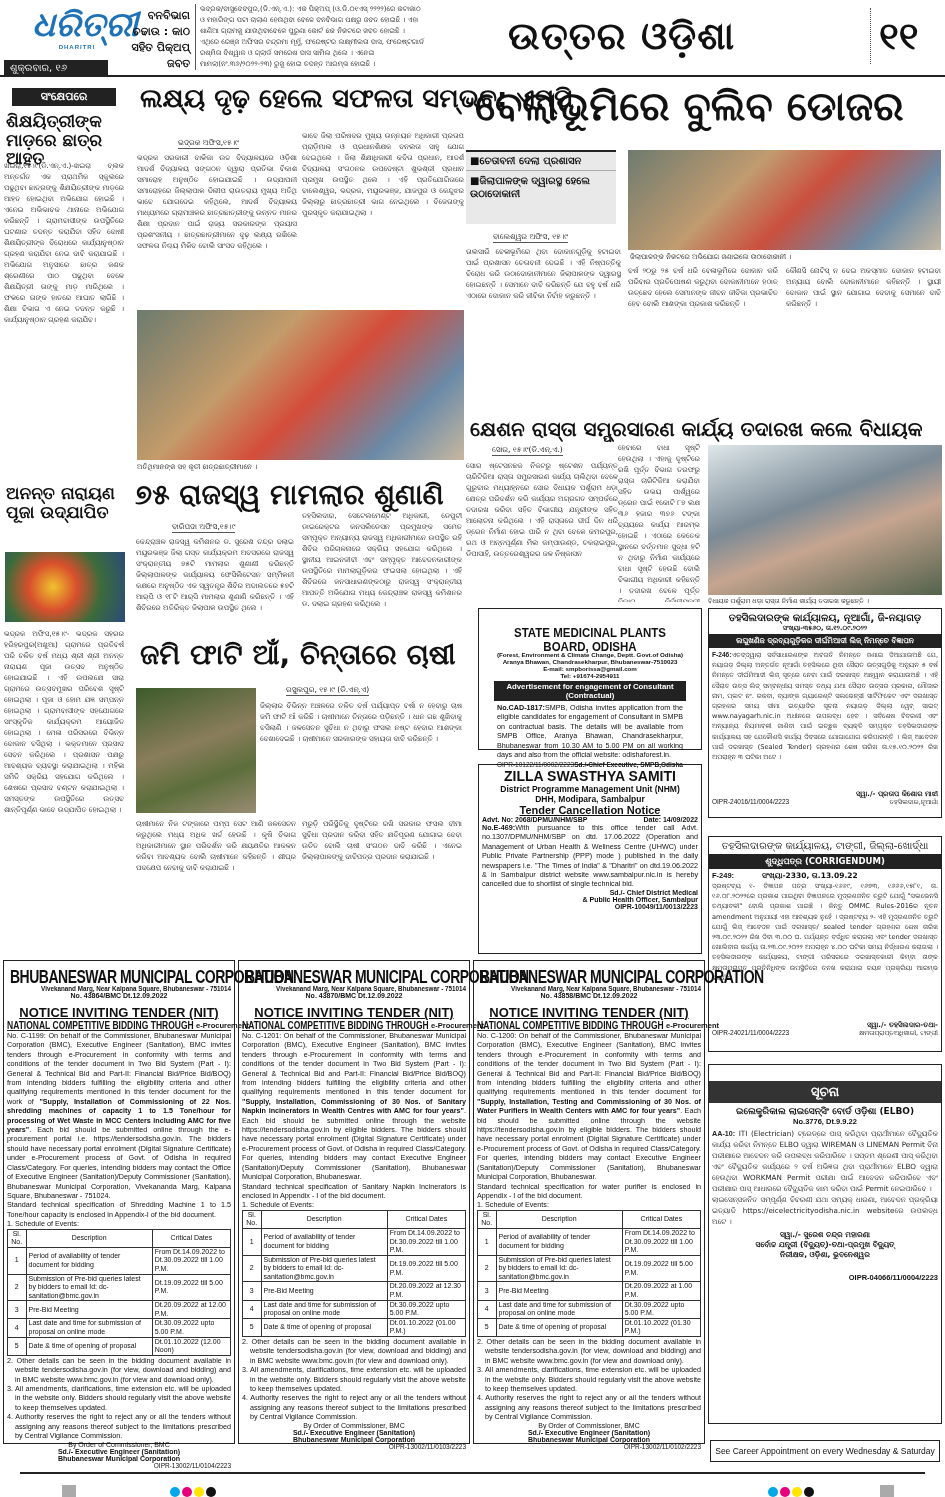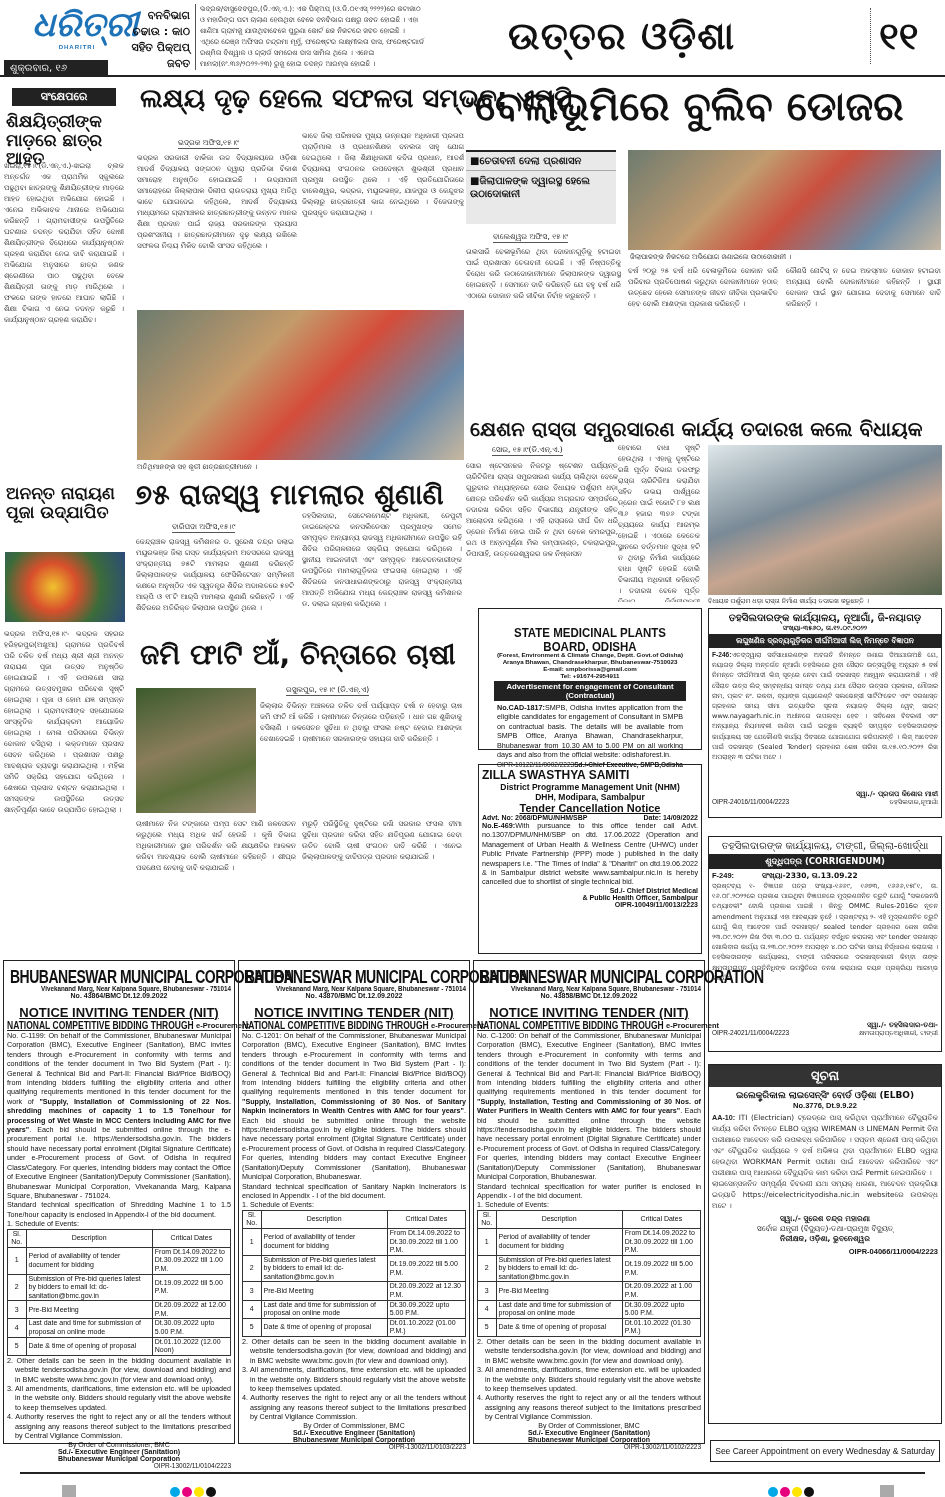--- a/index.html
+++ b/index.html
@@ -103,21 +103,21 @@
   <div class="lat" style="font-size:6.2px;text-align:center;font-weight:bold">Tel: +91674-2954911</div>
   <div class="lat" style="background:#222;color:#fff;font-size:7.8px;font-weight:bold;text-align:center;margin:2px -3px;padding:1px 0">Advertisement for engagement of Consultant (Contractual)</div>
   <div class="ad-t"><b>No.CAD-1817:</b><span>SMPB, Odisha invites application from the eligible candidates for engagement of Consultant in SMPB on contractual basis. The details will be available from SMPB Office, Aranya Bhawan, Chandrasekharpur, Bhubaneswar from 10.30 AM to 5.00 PM on all working days and also from the official website: odishaforest.in.</span></div>
   <div class="lat" style="font-size:6.5px;margin-top:2px;display:flex;justify-content:space-between">
       <span>OIPR-10122/11/0002/2223</span>
       <b>Sd./-Chief Executive, SMPB,Odisha</b>
     </div>
 </div>
 
 <div class="abs box" style="left:478px;top:764px;width:224px;height:190px;padding:3px">
-  <div class="lat" style="font-weight:bold;font-size:12px;text-align:left">ZILLA SWASTHYA SAMITI</div>
+  <div class="lat" style="font-weight:bold;font-size:14px;text-align:center">ZILLA SWASTHYA SAMITI</div>
   <div class="lat" style="font-weight:bold;font-size:8.5px;text-align:center">District Programme Management Unit (NHM)</div>
   <div class="lat" style="font-weight:bold;font-size:8.5px;text-align:center">DHH, Modipara, Sambalpur</div>
   <div class="lat" style="font-weight:bold;font-size:11px;text-align:center;text-decoration:underline">Tender Cancellation Notice</div>
   <div class="lat" style="font-size:7px;font-weight:bold;display:flex;justify-content:space-between">
       <span>Advt. No: 2068/DPMU/NHM/SBP</span>
       <span>Date: 14/09/2022</span>
     </div>
   <div class="ad-t"><b>No.E-469:</b><span>With pursuance to this office tender call Advt. no.1307/DPMU/NHM/SBP on dtd. 17.06.2022 (Operation and Management of Urban Health &amp; Wellness Centre (UHWC) under Public Private Partnership (PPP) mode ) published in the daily newspapers i.e. "The Times of India" &amp; "Dharitri" on dtd.19.06.2022 &amp; in Sambalpur district website www.sambalpur.nic.in is hereby cancelled due to shortlist of single technical bid.</span></div>
   <div class="lat" style="font-size:7px;font-weight:bold;text-align:right">Sd./- Chief District Medical</div>
   <div class="lat" style="font-size:7px;font-weight:bold;text-align:right">&amp; Public Health Officer, Sambalpur</div>
@@ -144,30 +144,30 @@
       <span>ସଂଖ୍ୟା-2330, ତା.13.09.22</span>
     </div>
   <div class="col" style="font-size:6.6px;line-height:10.2px;height:140px">ଦ୍ରଷ୍ଟବ୍ୟ ୧- ବିଜ୍ଞାପନ ପତ୍ର ସଂଖ୍ୟା-୧୬୬୯, ୧୬୭୩, ୧୬୬୬,୧୫୮୧, ତା. ୧୬.୦୮.୨୦୨୨ରେ ପ୍ରକାଶ ପାଇଥିବା ବିଜ୍ଞାପନରେ ମୁଦ୍ରଣଜନିତ ତ୍ରୁଟି ଯୋଗୁଁ "ସଲଭେନସି ତଥ୍ୟାବଳୀ" ବୋଲି ପ୍ରକାଶ ପାଇଛି । କିନ୍ତୁ OMMC Rules-2016ର ନୂତନ amendment ଅନୁଯାୟୀ ଏହା ଆବଶ୍ୟକ ନୁହେଁ । ଦ୍ରଷ୍ଟବ୍ୟ ୨- ଏହି ମୁଦ୍ରଣଜନିତ ତ୍ରୁଟି ଯୋଗୁଁ ଲିଜ୍ ଆବେଦନ ପାଇଁ ଦରଖାସ୍ତ/ sealed tender ଗ୍ରହଣର ଶେଷ ତାରିଖ ୨୩.୦୯.୨୦୨୨ ରିଖ ଦିବା ୩.୦୦ ଘ. ପର୍ଯ୍ୟନ୍ତ ବର୍ଦ୍ଧିତ କରାଗଲା ଏବଂ tender ଦରଖାସ୍ତ ଖୋଲିବାର କାର୍ଯ୍ୟ ତା.୨୩.୦୯.୨୦୨୨ ଅପରାହ୍ନ ୪.୦୦ ଘଟିକା ସମୟ ନିର୍ଦ୍ଧାରଣ କରାଗଲା । ତହସିଲଦାରଙ୍କ କାର୍ଯ୍ୟାଳୟ, ଟାଙ୍ଗୀ ପରିସରରେ ଦରଖାସ୍ତକାରୀ କିମ୍ବା ତାଙ୍କ କ୍ଷମତାପ୍ରାପ୍ତ ପ୍ରତିନିଧିଙ୍କ ଉପସ୍ଥିତିରେ ତନଖ କରାଯାଇ ଚୟନ ପ୍ରକ୍ରିୟା ଆରମ୍ଭ କରାଯିବ ।</div>
   <div style="font-size:7px;font-weight:bold;text-align:right">ସ୍ୱା./- ତହସିଲଦାର-ତଥା-</div>
   <div style="font-size:6.5px;display:flex;justify-content:space-between">
       <span class="lat">OIPR-24021/11/0004/2223</span>
       <span>କ୍ଷମତାପ୍ରାପ୍ତଅଧିକାରୀ, ଟାଙ୍ଗୀ</span>
     </div>
 </div>
 
-<div class="abs box" style="left:708px;top:1064px;width:234px;height:360px;padding:0 3px">
+<div class="abs box" style="left:708px;top:1064px;width:234px;height:360px;padding:16px 3px">
   <div style="background:#333;color:#fff;font-size:13px;font-weight:bold;text-align:center;margin:0 -3px;padding:3px 0">ସୂଚନା</div>
   <div style="font-weight:bold;font-size:9px;text-align:center;margin-top:3px">ଇଲେକ୍ଟ୍ରିକାଲ ଲାଇସେନ୍ସିଂ ବୋର୍ଡ ଓଡ଼ିଶା (ELBO)</div>
   <div class="lat" style="font-weight:bold;font-size:7.5px;text-align:center">No.3776, Dt.9.9.22</div>
   <div class="col" style="font-size:7.2px;line-height:11px;margin-top:2px"><b class="lat">AA-10:</b> <span>ITI (Electrician) ଟ୍ରେଡ୍‌ରେ ପାସ୍ କରିଥିବା ପ୍ରାର୍ଥୀମାନେ ବୈଦ୍ୟୁତିକ କାର୍ଯ୍ୟ କରିବା ନିମନ୍ତେ ELBO ଦ୍ୱାରା WIREMAN ଓ LINEMAN Permit ବିନା ପରୀକ୍ଷାରେ ଆବେଦନ କରି ଉପଲବ୍ଧ କରିପାରିବେ । ସପ୍ତମ ଶ୍ରେଣୀ ପାସ୍ କରିଥିବା ଏବଂ ବୈଦ୍ୟୁତିକ କାର୍ଯ୍ୟରେ ୨ ବର୍ଷ ଅଭିଜ୍ଞତା ଥିବା ପ୍ରାର୍ଥୀମାନେ ELBO ଦ୍ୱାରା ହେଉଥିବା WORKMAN Permit ପରୀକ୍ଷା ପାଇଁ ଆବେଦନ କରିପାରିବେ ଏବଂ ପରୀକ୍ଷାର ପାସ୍ ଆଧାରରେ ବୈଦ୍ୟୁତିକ କାମ କରିବା ପାଇଁ Permit ନେଇପାରିବେ ।</span></div>
   <div class="col" style="font-size:7.2px;line-height:11px">ଲାଇସେନ୍ସଜନିତ ସମ୍ପୂର୍ଣ୍ଣ ବିବରଣୀ ଯଥା ସମ୍ୟକ୍ ଧାରଣା, ଆବେଦନ ପ୍ରକ୍ରିୟା ଇତ୍ୟାଦି https://eicelectricityodisha.nic.in websiteରେ ଉପଲବ୍ଧ ଅଟେ ।</div>
   <div style="font-size:7.5px;font-weight:bold;text-align:center;margin-top:3px">ସ୍ୱା./- ସୁରେଶ ଚନ୍ଦ୍ର ମହାରଣା</div>
-  <div style="font-size:7.5px;font-weight:normal;text-align:center">ସର୍ବୋଚ୍ଚ ଯନ୍ତ୍ରୀ (ବିଦ୍ୟୁତ୍)-ତଥା-ପ୍ରମୁଖ ବିଦ୍ୟୁତ୍</div>
+  <div style="font-size:7.5px;font-weight:bold;text-align:center">ସର୍ବୋଚ୍ଚ ଯନ୍ତ୍ରୀ (ବିଦ୍ୟୁତ୍)-ତଥା-ପ୍ରମୁଖ ବିଦ୍ୟୁତ୍</div>
   <div style="font-size:7.5px;font-weight:bold;text-align:center">ନିରୀକ୍ଷକ, ଓଡ଼ିଶା, ଭୁବନେଶ୍ୱର</div>
-  <div class="lat" style="font-size:7.5px;font-weight:bold;text-align:right;margin-top:3px">OIPR-04066/11/0004/2223</div>
+  <div class="lat" style="font-size:7.5px;font-weight:bold;text-align:right;margin-top:13px">OIPR-04066/11/0004/2223</div>
 </div>
 <div class="abs box lat" style="left:710px;top:1440px;width:230px;height:22px;font-size:8.5px;text-align:center;line-height:20px">See Career Appointment on every  Wednesday &amp; Saturday</div>
 
 <div id="bmc-wrap">
     <div class="abs box bmc" style="top: 960px; width: 232px; height: 484px; padding: 2px 3px; left: 3px;">
     <div style="display:flex;align-items:center;gap:3px;height:22px">
       <div class="bmc-emblem"></div>
       <div class="bmc-title">BHUBANESWAR MUNICIPAL CORPORATION</div>
     </div>
     <div class="lat" style="font-size:6.3px;font-weight:bold;text-align:right">Vivekanand Marg, Near Kalpana Square, Bhubaneswar - 751014</div>

